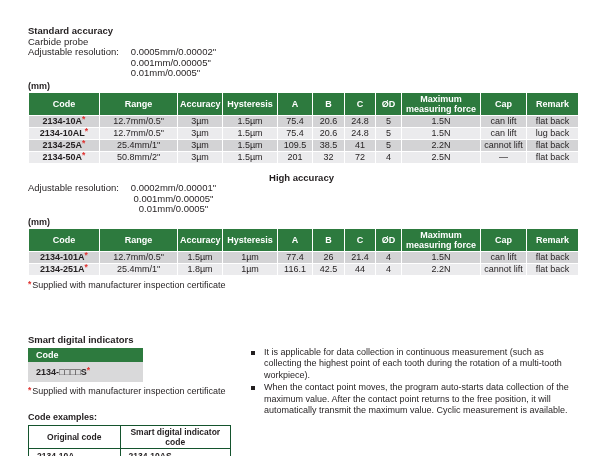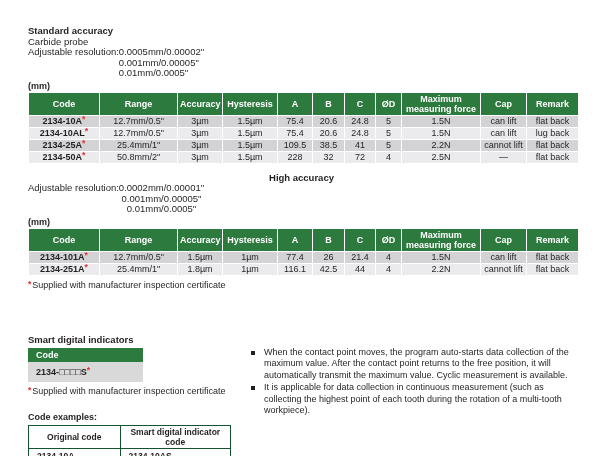--- a/index.html
+++ b/index.html
@@ -6,21 +6,21 @@
   html,body { background:#ffffff; }
   body {
     width:600px; height:456px;
     font-family:"Liberation Sans", sans-serif;
     color:#231f20;
     font-size:9px;
   }
   .page { position:relative; width:600px; height:456px; overflow:hidden; padding:14px 25px 0 28px; }
   .intro { line-height:10.5px; font-size:9.5px;margin-top:12px; }
   .intro .sec-title { font-weight:bold; }
-  .res-row { display:flex; gap:0; }
+  .res-row { display:flex; gap:12px; }
   .res-vals > div { line-height:10.5px; }
   .mm { width:549px; font-weight:bold; font-size:9px; margin-top:2px; margin-bottom:1px; }
 
   table.spec { border-collapse:collapse; table-layout:fixed; width:550px; font-size:9px; }
   table.spec th {
     background:#2d7a3e; color:#ffffff; font-weight:bold;
     border:1px solid #ffffff; text-align:center; vertical-align:middle;
     height:23px; padding:1px 2px; line-height:10px;
   }
   table.spec td {
@@ -144,21 +144,21 @@
         <td>5</td>
         <td>2.2N</td>
         <td>cannot lift</td>
         <td>flat back</td>
       </tr>
       <tr>
         <td class="code-cell"><span>2134-50A</span><span class="ast">*</span></td>
         <td>50.8mm/2"</td>
         <td>3µm</td>
         <td>1.5µm</td>
-        <td>228</td>
+        <td>201</td>
         <td>32</td>
         <td>72</td>
         <td>4</td>
         <td>2.5N</td>
         <td>—</td>
         <td>flat back</td>
       </tr>
     </tbody>
   </table>
 
@@ -270,22 +270,22 @@
           </tr>
 
         </tbody>
           </table>
       </div>
     </div>
 
     <div class="notes">
       <div class="note">
         <span class="note-bullet"></span>
-        <span class="note-text">When the contact point moves, the program auto-starts data collection of the maximum value. After the contact point returns to the free position, it will automatically transmit the maximum value. Cyclic measurement is available.</span>
+        <span class="note-text">It is applicable for data collection in continuous measurement (such as collecting the highest point of each tooth during the rotation of a multi-tooth workpiece).</span>
       </div>
       <div class="note">
         <span class="note-bullet"></span>
-        <span class="note-text">It is applicable for data collection in continuous measurement (such as collecting the highest point of each tooth during the rotation of a multi-tooth workpiece).</span>
+        <span class="note-text">When the contact point moves, the program auto-starts data collection of the maximum value. After the contact point returns to the free position, it will automatically transmit the maximum value. Cyclic measurement is available.</span>
       </div>
     </div>
   </div>
 
 </div>
 
 </body></html>

